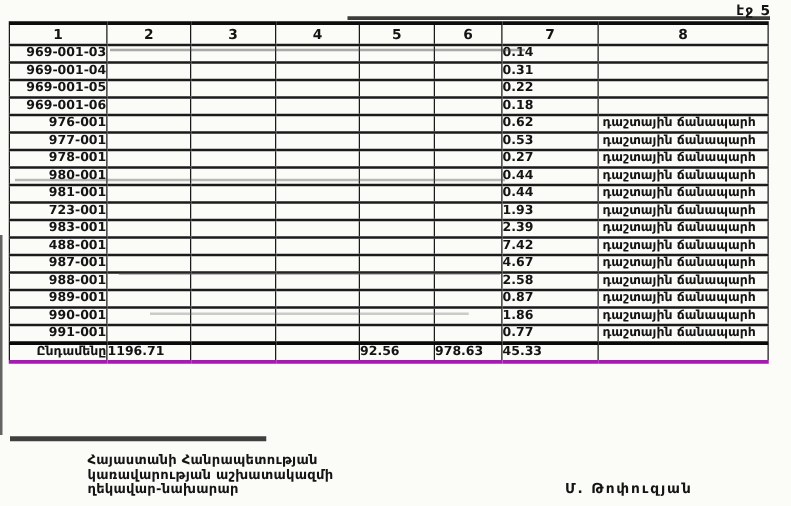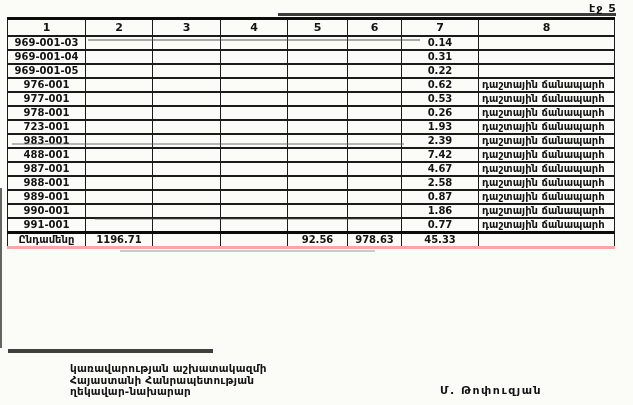--- a/index.html
+++ b/index.html
@@ -23,31 +23,31 @@
     border-left:1px solid #1b1b1b; border-right:1px solid #1b1b1b;
     overflow:hidden; white-space:nowrap;
   }
   .sheet thead th {
     height:17px; font-size:11px; font-weight:bold; text-align:center;
     border-top:3px solid #0d0d0d;
   }
   .sheet tbody td, .sheet tfoot td {
     height:12px; font-size:10px; font-weight:bold; line-height:12px;
   }
-  .c-code { text-align:center; }
-  .c-num  { text-align:center; }
+  .c-code { text-align:right; }
+  .c-num  { }
   .c-name { text-align:left; padding-left:3px; font-size:9.5px; position:relative; overflow:visible; }
   .total-label { font-size:10px; }
-  .sheet tfoot td { border-top:3px solid #0a0a0a; border-bottom:3px solid #fca5a5; height:13px; }
+  .sheet tfoot td { border-top:3px solid #0a0a0a; border-bottom:3px solid #a21caf; height:13px; }
   .footer-block {
     position:absolute; left:70px; top:363px;
     font-size:10.5px; font-weight:bold; line-height:11.5px; letter-spacing:0.2px;
   }
   .signature-name {
-    position:absolute; left:440px; top:384px;
+    position:absolute; left:452px; top:384px;
     font-size:11px; font-weight:bold; letter-spacing:1.5px;
   }
   .smudge { position:absolute; pointer-events:none; }
   .s1 { left:278px; top:13px;  width:338px; height:3px; background:#111; opacity:.82; }
   .s2 { left:88px;  top:39px;  width:332px; height:2px; background:#444; opacity:.45; }
   .s3 { left:12px;  top:143px; width:392px; height:2px; background:#555; opacity:.40; }
   .s4 { left:95px;  top:218px; width:305px; height:2px; background:#555; opacity:.38; }
   .s5 { left:120px; top:250px; width:255px; height:2px; background:#666; opacity:.32; }
   .s6 { left:8px;   top:349px; width:205px; height:4px; background:#000; opacity:.75; }
   .s7 { left:0;     top:188px; width:2px;  height:160px; background:#000; opacity:.6; }
@@ -107,20 +107,30 @@
           <td class="c-code">969-001-05</td>
           <td></td>
           <td></td>
           <td></td>
           <td></td>
           <td></td>
           <td class="c-num">0.22</td>
           <td class="c-name"></td>
         </tr>
         <tr>
+          <td class="c-code">969-001-06</td>
+          <td></td>
+          <td></td>
+          <td></td>
+          <td></td>
+          <td></td>
+          <td class="c-num">0.18</td>
+          <td class="c-name"></td>
+        </tr>
+        <tr>
           <td class="c-code">976-001</td>
           <td></td>
           <td></td>
           <td></td>
           <td></td>
           <td></td>
           <td class="c-num">0.62</td>
           <td class="c-name">դաշտային ճանապարհ</td>
         </tr>
         <tr>
@@ -133,21 +143,41 @@
           <td class="c-num">0.53</td>
           <td class="c-name">դաշտային ճանապարհ</td>
         </tr>
         <tr>
           <td class="c-code">978-001</td>
           <td></td>
           <td></td>
           <td></td>
           <td></td>
           <td></td>
-          <td class="c-num">0.26</td>
+          <td class="c-num">0.27</td>
+          <td class="c-name">դաշտային ճանապարհ</td>
+        </tr>
+        <tr>
+          <td class="c-code">980-001</td>
+          <td></td>
+          <td></td>
+          <td></td>
+          <td></td>
+          <td></td>
+          <td class="c-num">0.44</td>
+          <td class="c-name">դաշտային ճանապարհ</td>
+        </tr>
+        <tr>
+          <td class="c-code">981-001</td>
+          <td></td>
+          <td></td>
+          <td></td>
+          <td></td>
+          <td></td>
+          <td class="c-num">0.44</td>
           <td class="c-name">դաշտային ճանապարհ</td>
         </tr>
         <tr>
           <td class="c-code">723-001</td>
           <td></td>
           <td></td>
           <td></td>
           <td></td>
           <td></td>
           <td class="c-num">1.93</td>
@@ -232,22 +262,22 @@
         <td></td>
         <td class="c-num">92.56</td>
         <td class="c-num">978.63</td>
         <td class="c-num">45.33</td>
         <td></td>
       </tr>
     </tfoot>
   </table>
 
   <div class="footer-block">
+    <div>Հայաստանի Հանրապետության</div>
     <div>կառավարության աշխատակազմի</div>
-    <div>Հայաստանի Հանրապետության</div>
     <div>ղեկավար-նախարար</div>
   </div>
 
   <div class="signature-name">Մ. Թոփուզյան</div>
 
   <div class="smudge s1"></div>
   <div class="smudge s2"></div>
   <div class="smudge s3"></div>
   <div class="smudge s4"></div>
   <div class="smudge s5"></div>

